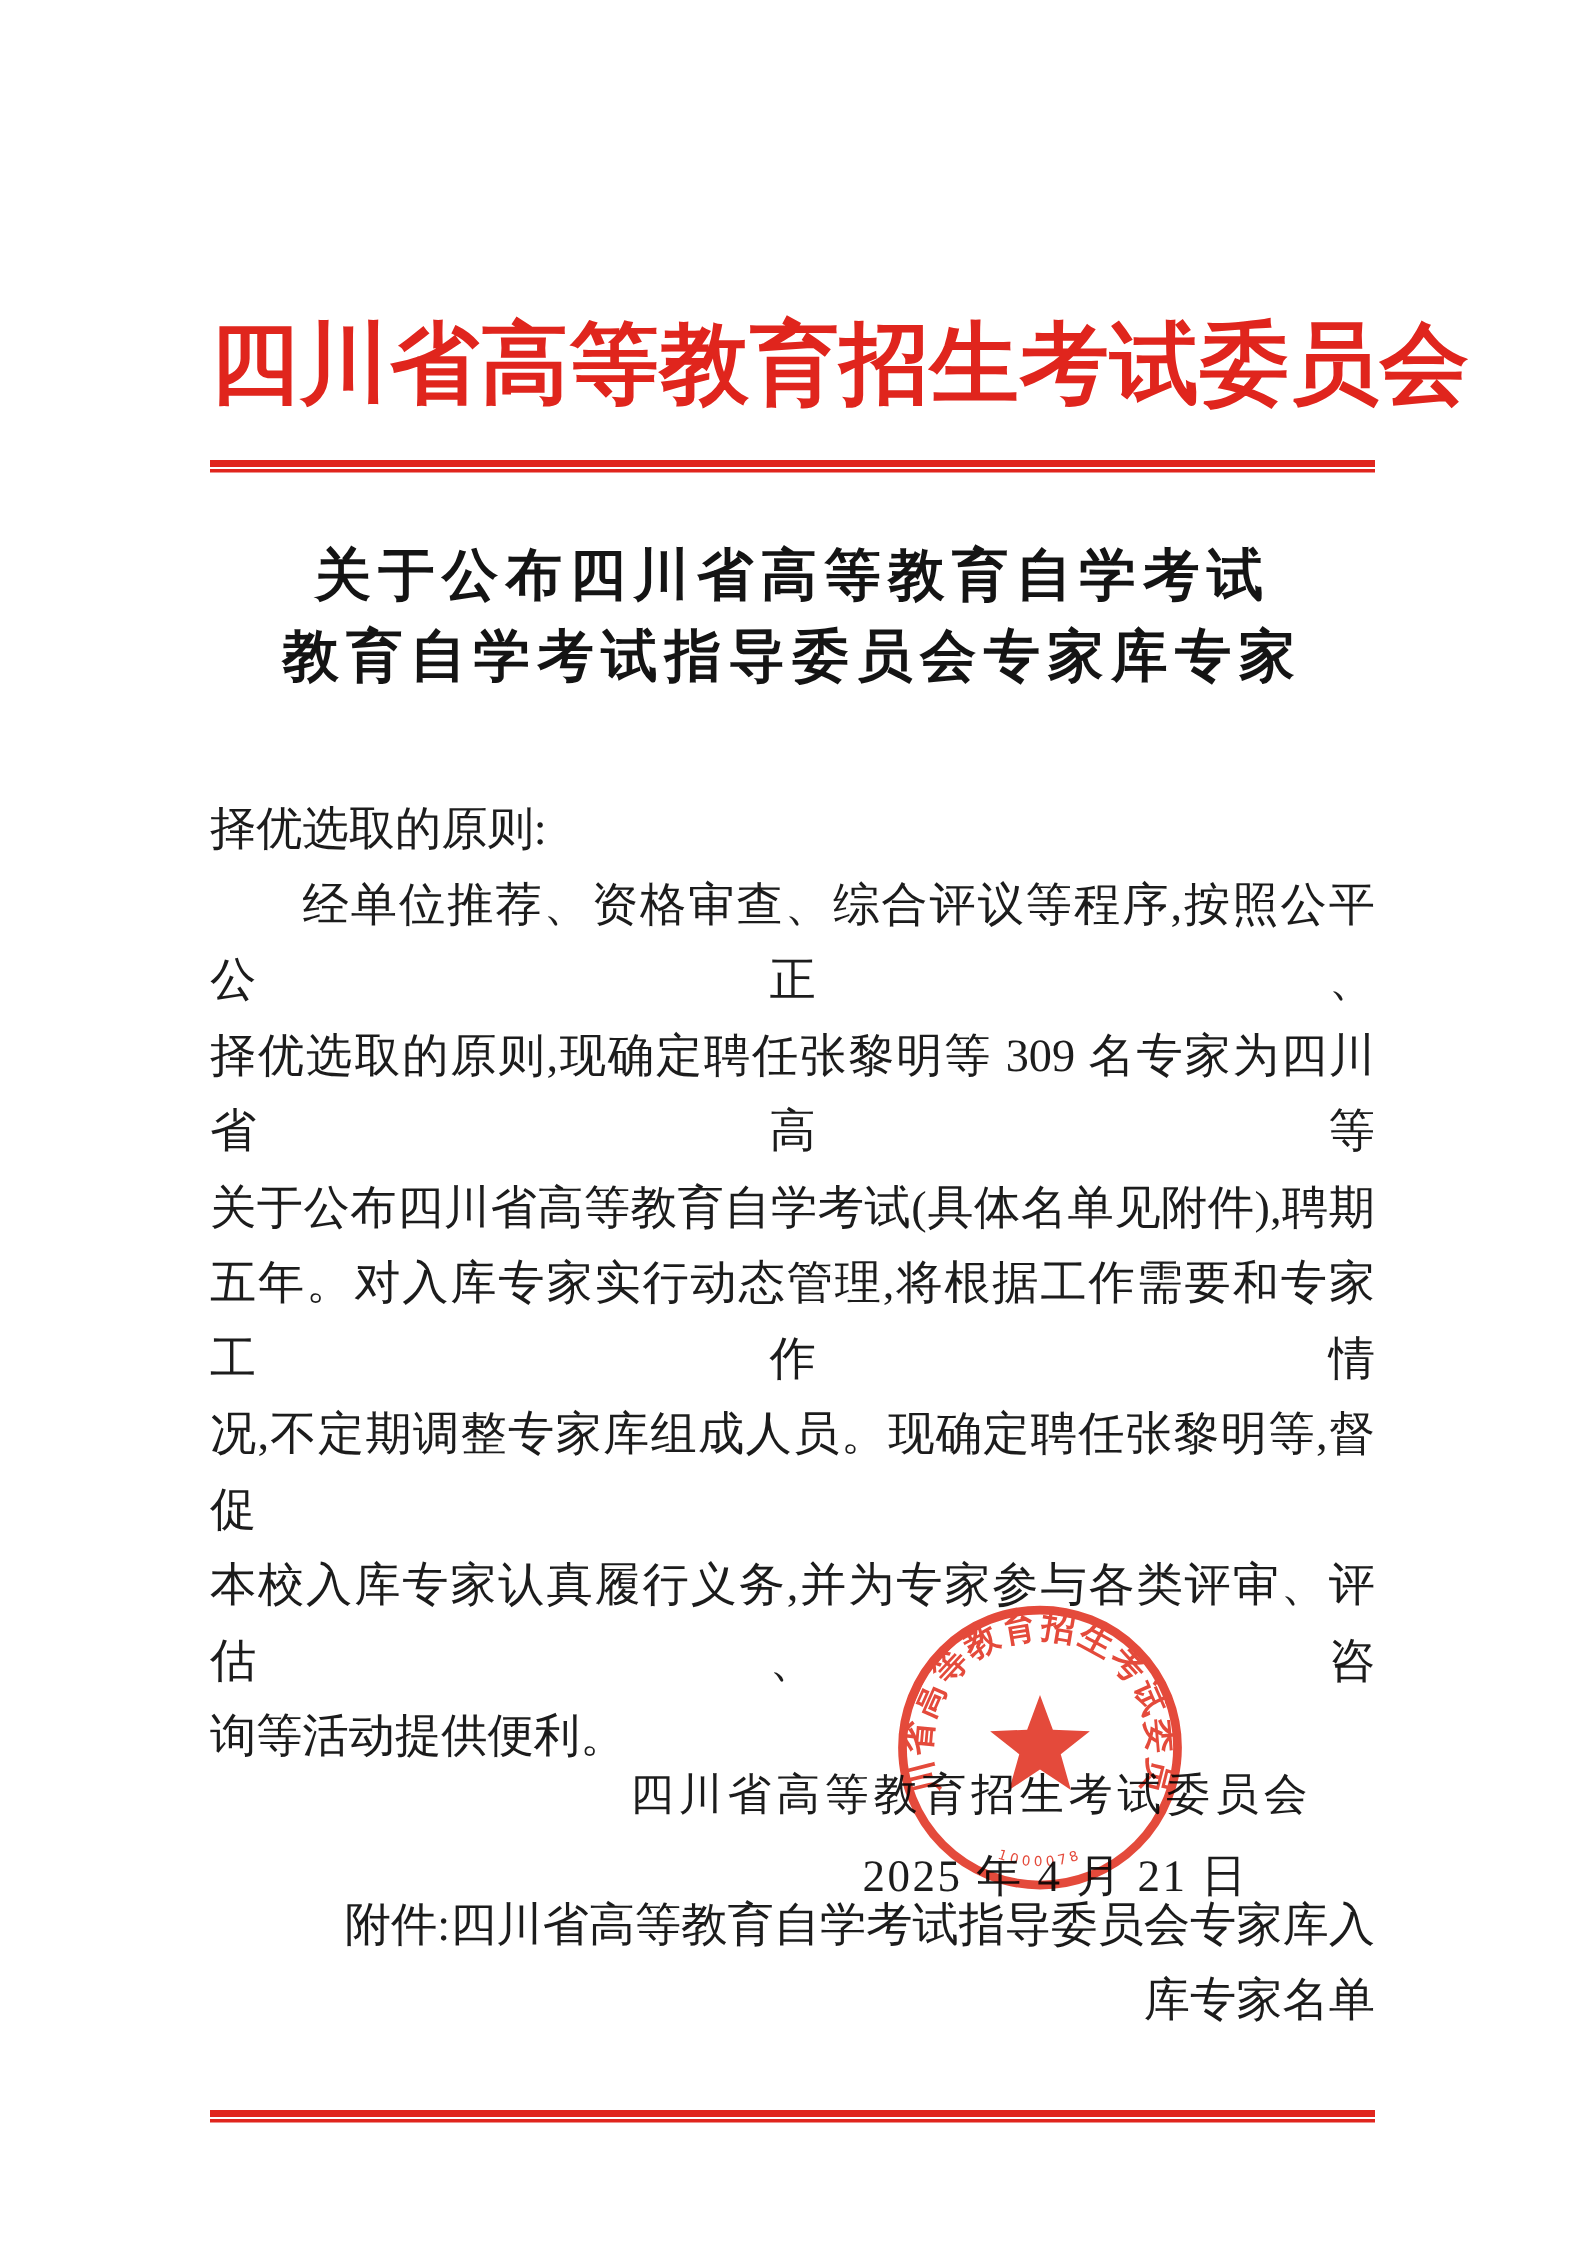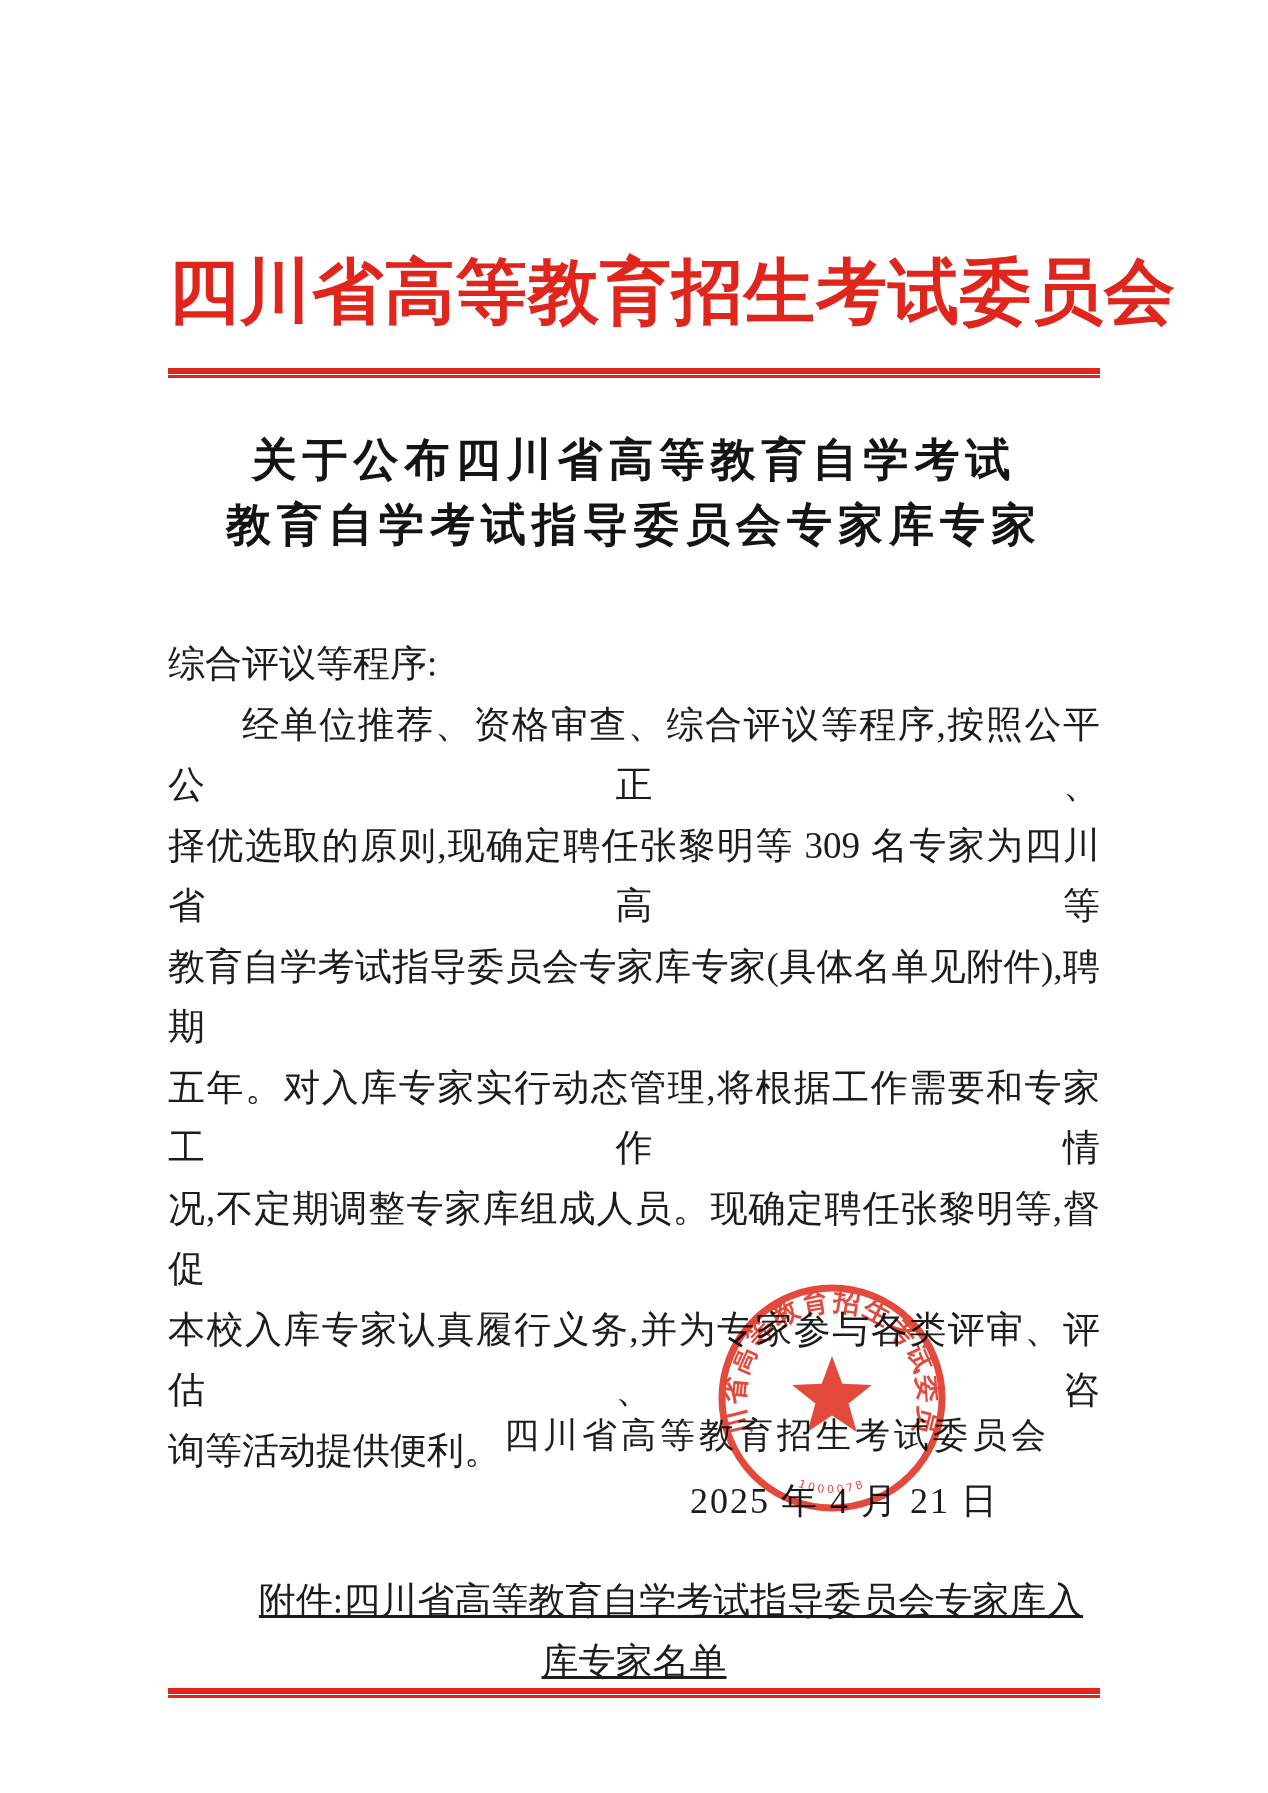--- a/index.html
+++ b/index.html
@@ -56,22 +56,21 @@
   .para-line {
     text-align: justify;
     text-align-last: justify;
     text-justify: inter-character;
   }
   .para-line.first { text-indent: 2em; }
   .para-line.last { text-align-last: left; }
   .attachment {
     margin-top: 90px;
     text-indent: 2em;
-    text-align: center;
-    text-decoration: underline;
+    text-align: right;
   }
   .signature {
     position: absolute;
     top: 1412px; left: 168px; width: 932px;
     padding-right: 50px;
     box-sizing: border-box;
     text-align: right;
     font-size: 35px;
     letter-spacing: 4px;
     color: #1c1c1c;
@@ -119,24 +118,24 @@
   </div>
 
   <div class="rule rule-top"></div>
 
   <div class="doc-title">
     <div>关于公布四川省高等教育自学考试</div>
     <div>教育自学考试指导委员会专家库专家</div>
   </div>
 
   <div class="body-block">
-    <div class="greeting">综合评议等程序:</div>
+    <div class="greeting">择优选取的原则:</div>
     <div class="para-line first">经单位推荐、资格审查、综合评议等程序,按照公平公正、</div>
     <div class="para-line">择优选取的原则,现确定聘任张黎明等 309 名专家为四川省高等</div>
-    <div class="para-line">教育自学考试指导委员会专家库专家(具体名单见附件),聘期</div>
+    <div class="para-line">关于公布四川省高等教育自学考试(具体名单见附件),聘期</div>
     <div class="para-line">五年。对入库专家实行动态管理,将根据工作需要和专家工作情</div>
     <div class="para-line">况,不定期调整专家库组成人员。现确定聘任张黎明等,督促</div>
     <div class="para-line">本校入库专家认真履行义务,并为专家参与各类评审、评估、咨</div>
     <div class="para-line last">询等活动提供便利。</div>
     <div class="attachment">附件:四川省高等教育自学考试指导委员会专家库入库专家名单</div>
   </div>
 
   <div class="signature">四川省高等教育招生考试委员会</div>
 
   <div class="date">2025 年 4 月 21 日</div>

